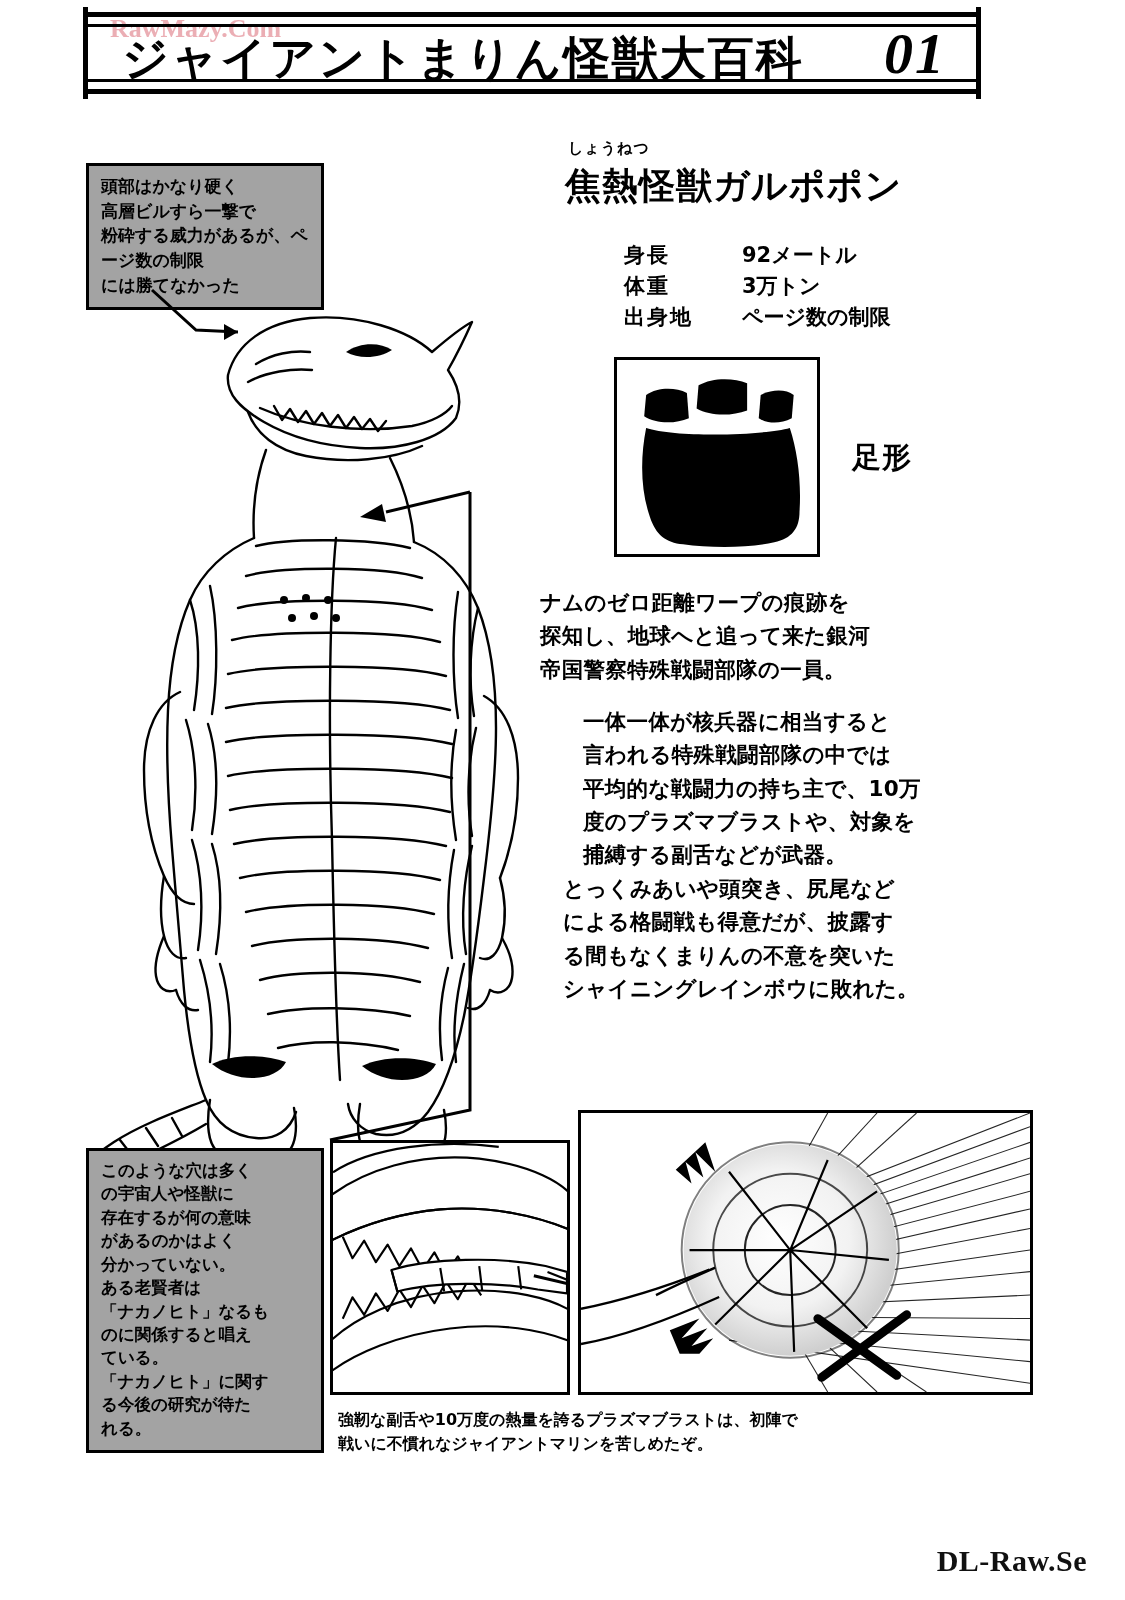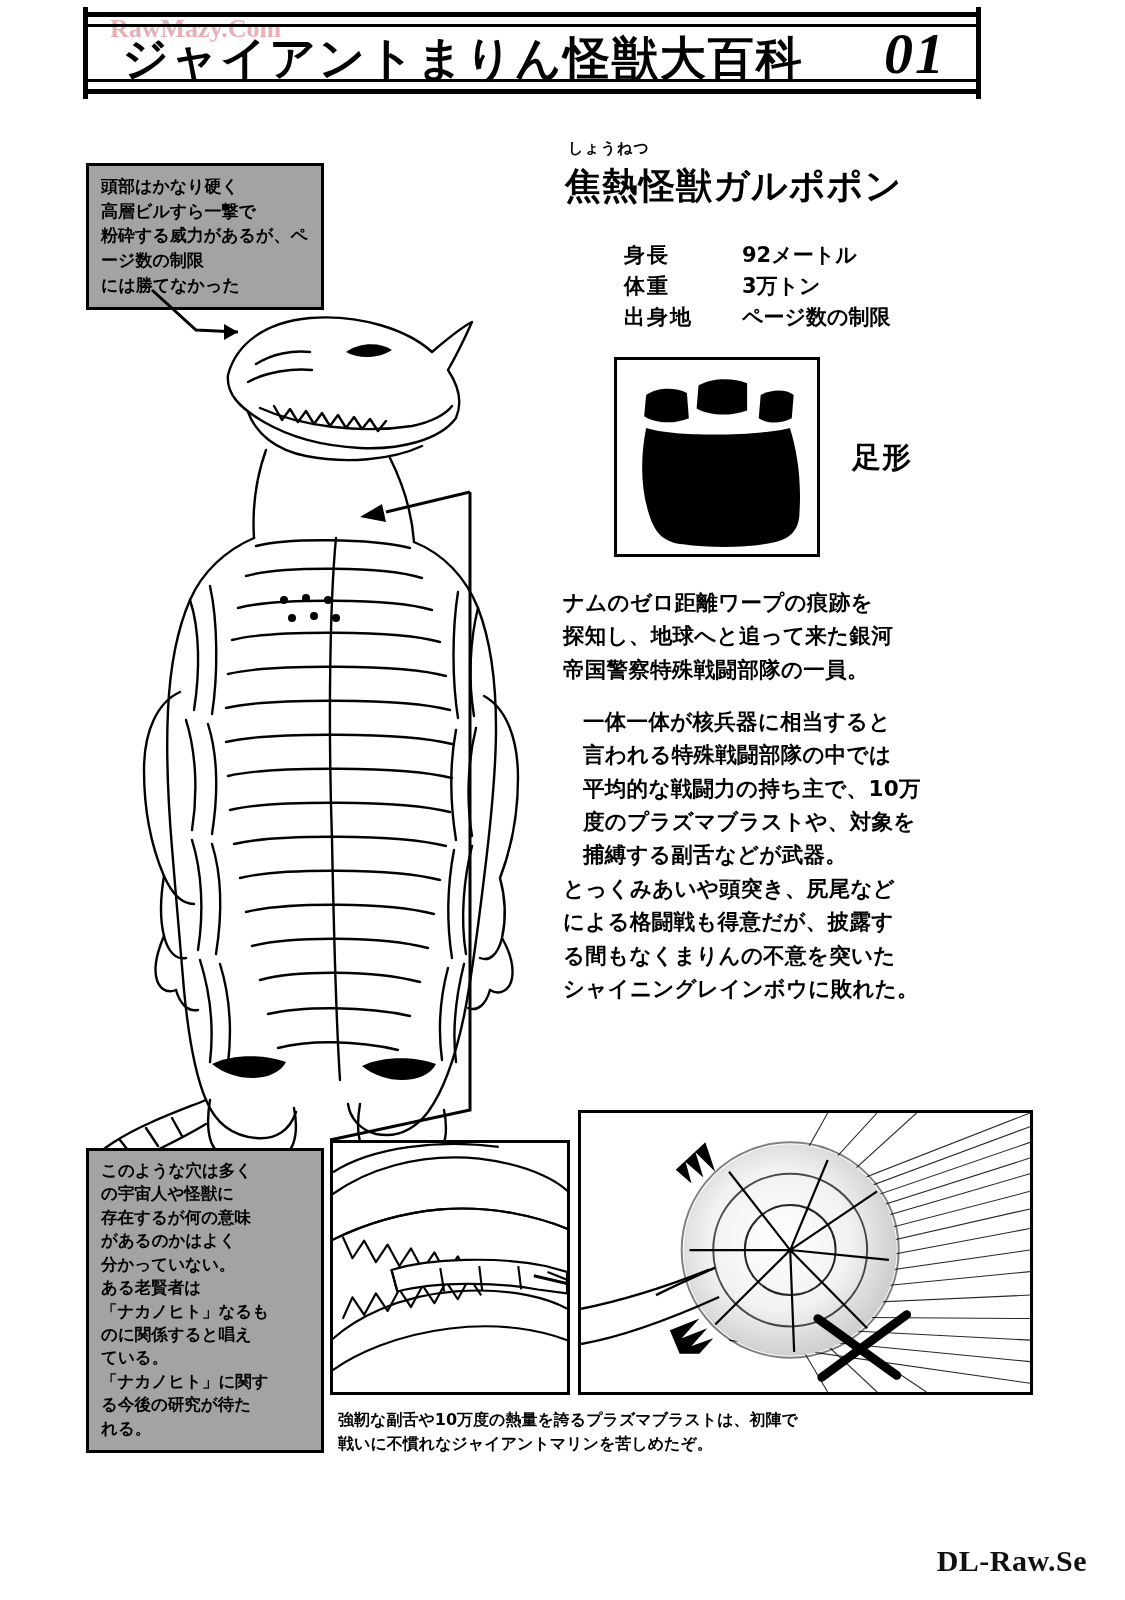--- a/index.html
+++ b/index.html
@@ -101,21 +101,21 @@
   .footprint-label{
     position:absolute;left:852px;top:438px;
     font-size:29px;font-weight:600;letter-spacing:1px;
   }
 
   .para{
     position:absolute;
     font-size:21.5px;line-height:1.55;font-weight:600;
     white-space:pre-line;letter-spacing:.3px;
   }
-  .p1{left:563px;top:586px;width:450px;}
+  .p1{left:540px;top:586px;width:450px;}
   .p2{left:563px;top:705px;width:460px;margin-left:20px;}
   .p3{left:563px;top:872px;width:470px;}
 
   
   .monster{position:absolute;left:60px;top:300px;width:490px;height:850px;}
   .monster svg{width:100%;height:100%;}
 
   
   .panel{
     position:absolute;border:3px solid #000;box-sizing:border-box;

